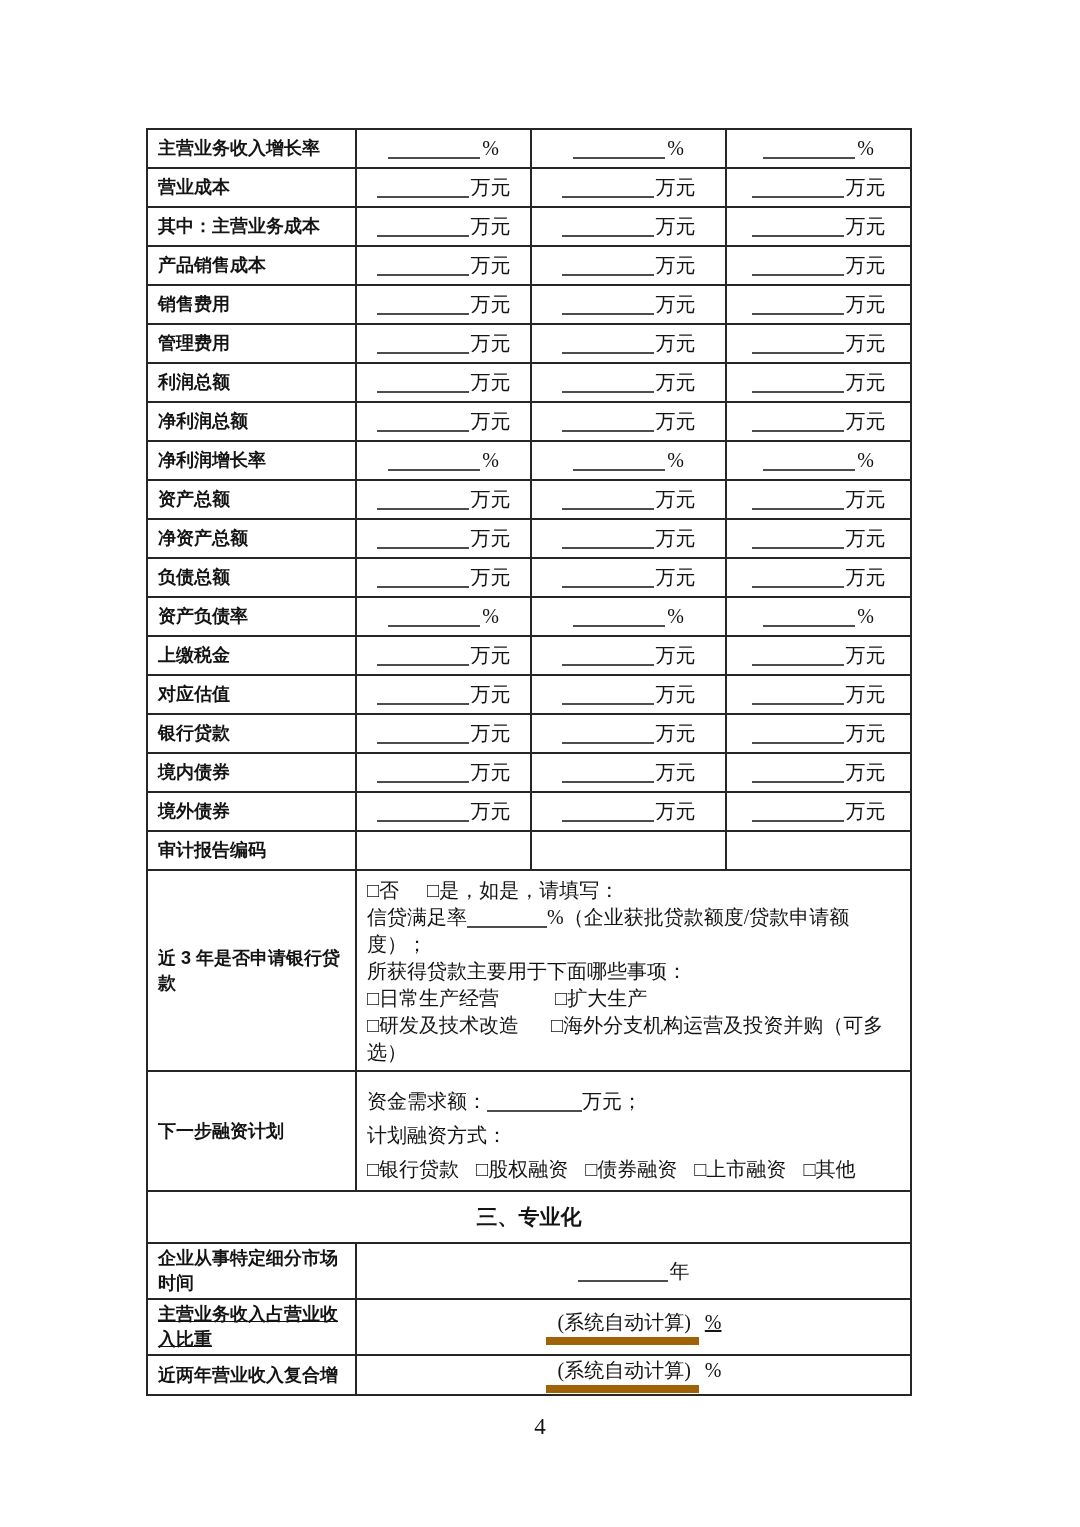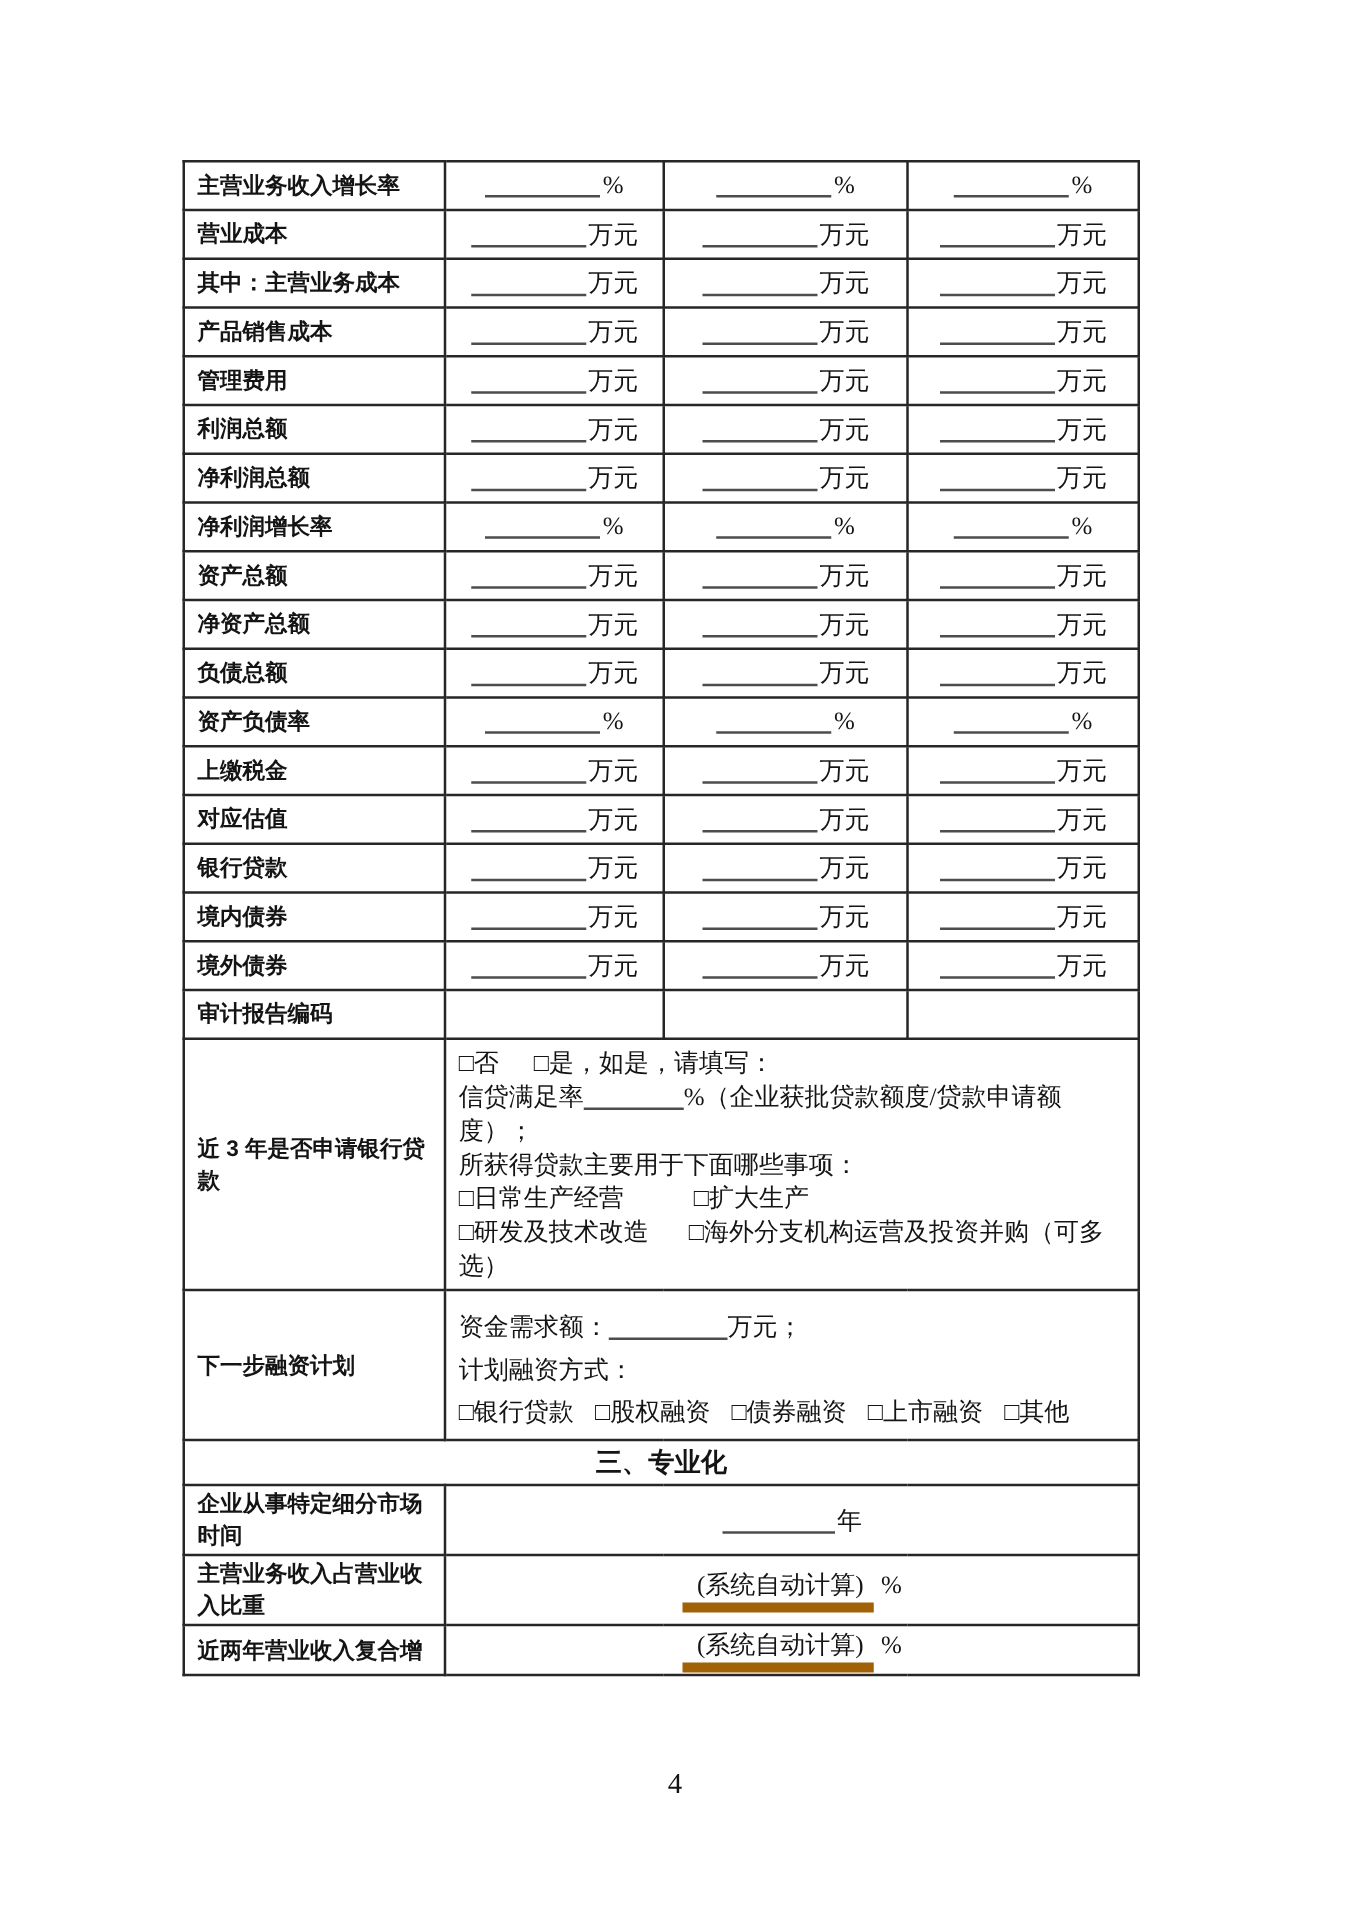--- a/index.html
+++ b/index.html
@@ -58,30 +58,30 @@
 
   .gap-28 { display: inline-block; width: 28px; }
   .gap-56 { display: inline-block; width: 56px; }
   .gap-32 { display: inline-block; width: 32px; }
   .blank-80 { width: 80px; }
   .blank-95 { width: 95px; }
   .blank-90 { width: 90px; }
   .opt { margin-right: 17px; }
   .opt:last-child { margin-right: 0; }
 
-  tr.section-row { height: 36px; border-radius: 20px; }
+  tr.section-row { height: 52px; border-radius: 20px; }
   td.section {
     text-align: center;
     font-family: "Liberation Sans", sans-serif;
     font-weight: 700;
     font-size: 21px;
   }
 
   tr.spec1 { height: 52px; }
-  tr.spec2 { height: 49px; }
+  tr.spec2 { height: 49px; text-decoration: underline; }
   tr.spec3 { height: 30px; }
   td.spec-val { text-align: center; font-size: 20px; white-space: nowrap; }
   .ul-text {
     display: inline-block;
     border-bottom: 8px solid #a16207;
     padding: 0 8px 1px 12px;
   }
   .unit-sp { margin-left: 6px; }
 
   .pagenum {
@@ -127,20 +127,26 @@
     <td class="val"><span class="blank"></span><span class="unit">万元</span></td>
   </tr>
 
   <tr class="frow">
     <td class="label">产品销售成本</td>
     <td class="val"><span class="blank"></span><span class="unit">万元</span></td>
     <td class="val"><span class="blank"></span><span class="unit">万元</span></td>
     <td class="val"><span class="blank"></span><span class="unit">万元</span></td>
   </tr>
 
+  <tr class="frow">
+    <td class="label">销售费用</td>
+    <td class="val"><span class="blank"></span><span class="unit">万元</span></td>
+    <td class="val"><span class="blank"></span><span class="unit">万元</span></td>
+    <td class="val"><span class="blank"></span><span class="unit">万元</span></td>
+  </tr>
 
   <tr class="frow">
     <td class="label">管理费用</td>
     <td class="val"><span class="blank"></span><span class="unit">万元</span></td>
     <td class="val"><span class="blank"></span><span class="unit">万元</span></td>
     <td class="val"><span class="blank"></span><span class="unit">万元</span></td>
   </tr>
 
   <tr class="frow">
     <td class="label">利润总额</td>

